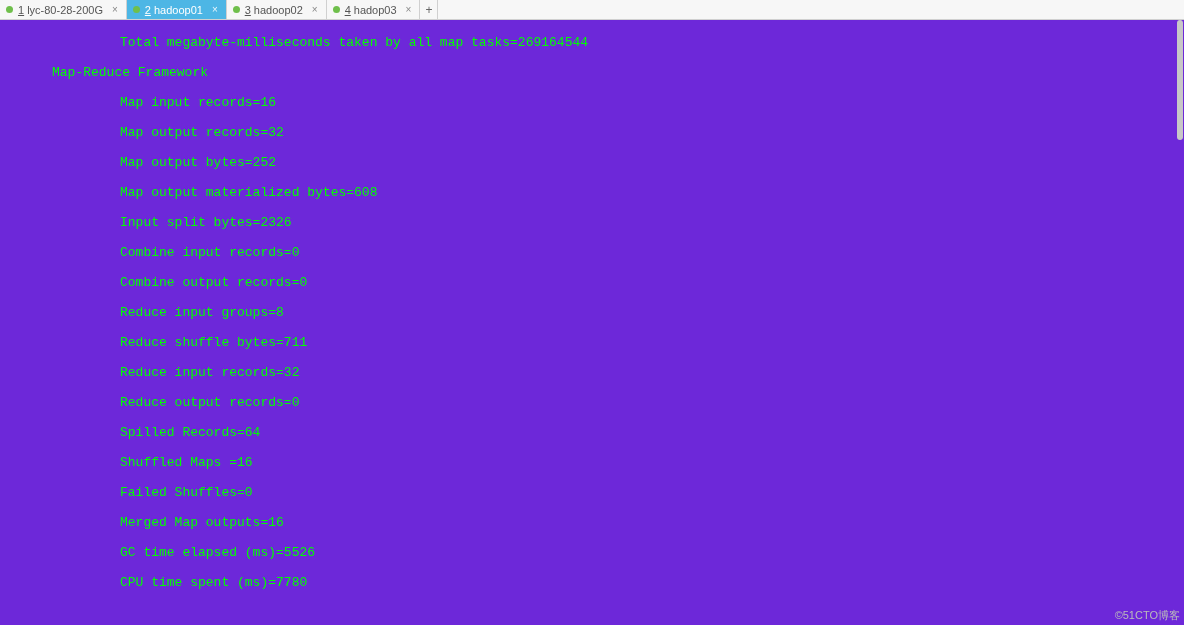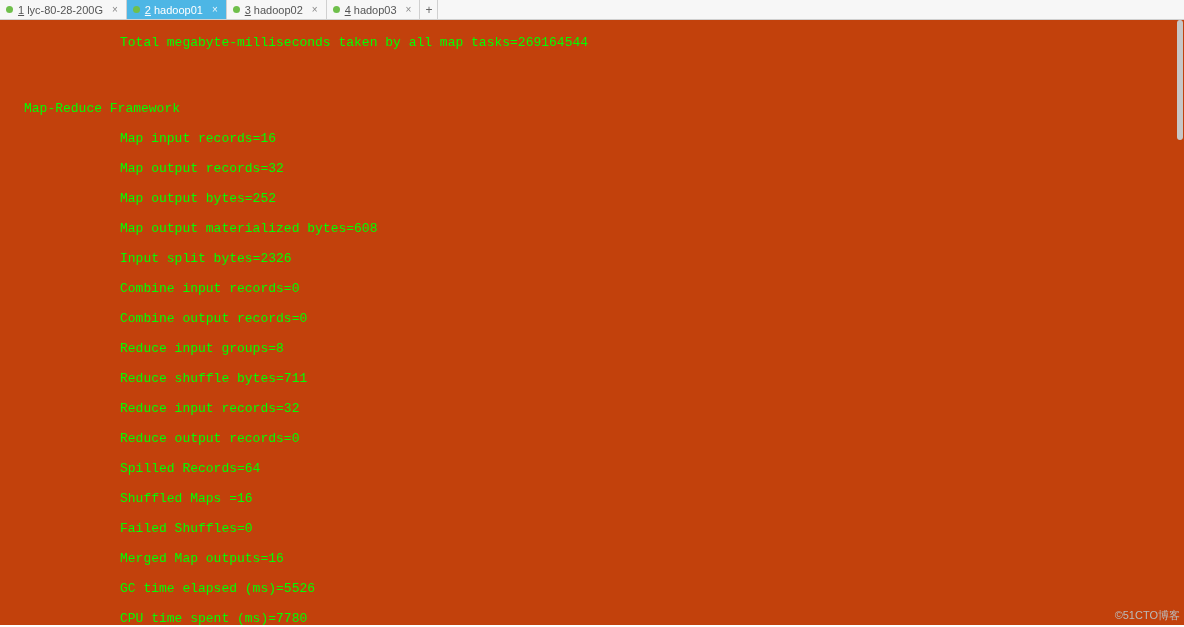--- a/index.html
+++ b/index.html
@@ -54,32 +54,32 @@
     width: 18px;
     display: flex;
     align-items: center;
     justify-content: center;
     color: #666;
     font-size: 12px;
     cursor: pointer;
     border-right: 1px solid #d0d0d0;
   }
   .terminal {
-    background: #c2410c;
+    background: #6d28d9;
     color: #00ff00;
     font-family: "Consolas", "Courier New", monospace;
     font-size: 13px;
     line-height: 15px;
     height: 605px;
     white-space: pre;
     padding: 0;
     overflow: hidden;
   }
   .i1 { padding-left: 120px; display: block; }
-  .i0a { padding-left: 24px; display: block; margin-top: 36px; }
+  .i0a { padding-left: 52px; display: block; }
   .watermark {
     position: absolute;
     right: 4px;
     bottom: 4px;
     font-size: 11px;
     color: #bbb;
     font-family: Arial, sans-serif;
     text-align: right;
   }
   .scroll-thumb {

